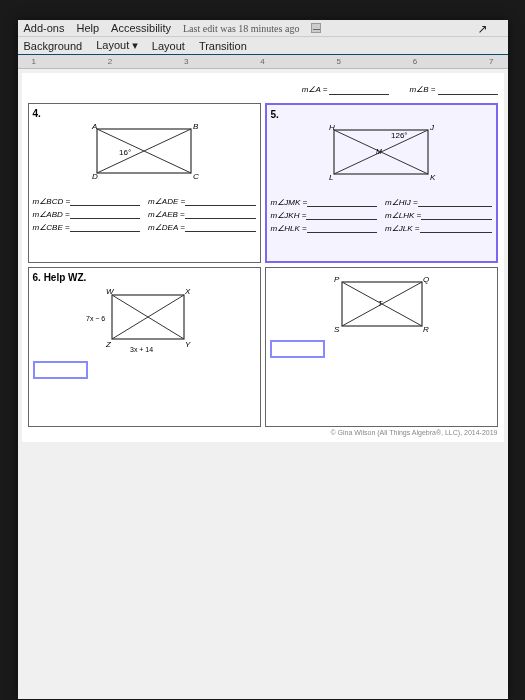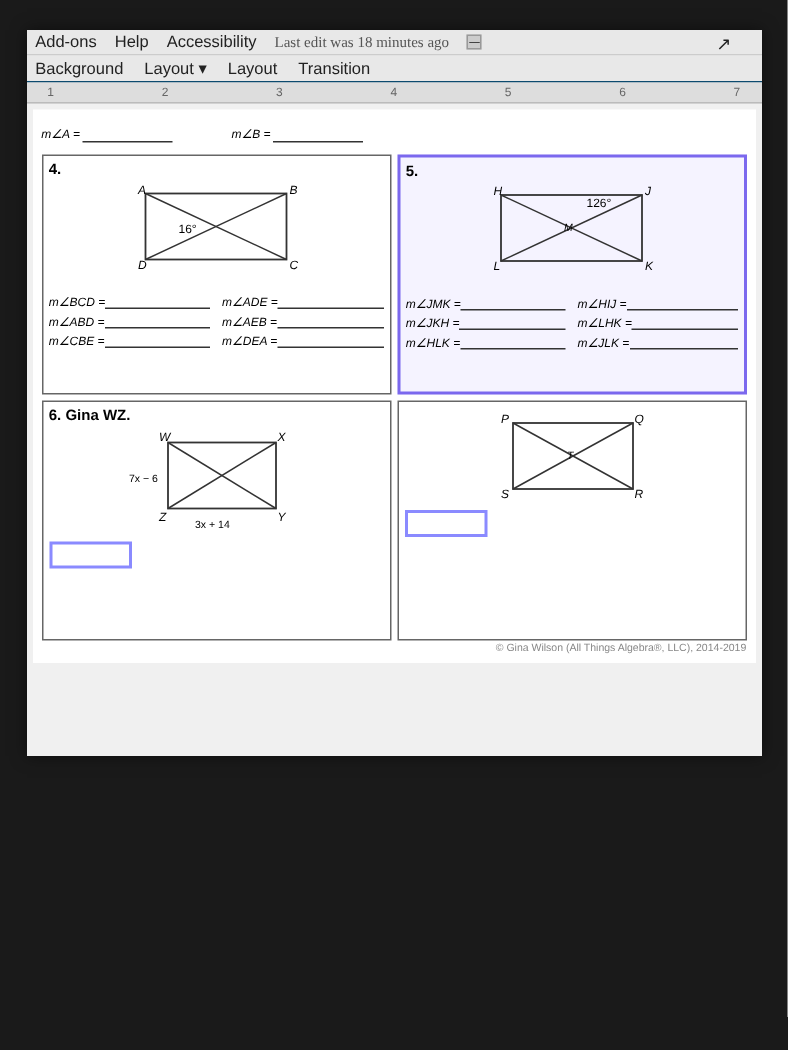--- a/index.html
+++ b/index.html
@@ -9,21 +9,21 @@
       background: #1a1a1a;
       font-family: Arial, sans-serif;
       overflow: hidden;
       display: flex;
       flex-direction: column;
       align-items: center;
       justify-content: flex-start;
     }
     .screen {
       width: 490px;
-      height: 484px;
+      height: 679px;
       background: #f0f0f0;
       margin-top: 20px;
       position: relative;
       box-shadow: 0 0 10px rgba(0,0,0,0.5);
     }
     .menu-bar {
       background: #e8e8e8;
       padding: 2px 6px;
       display: flex;
       align-items: center;
@@ -72,22 +72,22 @@
     }
     .content-area {
       background: #fff;
       margin: 4px;
       padding: 6px;
       flex: 1;
       position: relative;
     }
     .top-section {
       display: flex;
-      justify-content: flex-start;
-      gap: 39px;
+      justify-content: flex-end;
+      gap: 20px;
       padding: 4px 0 8px 0;
       font-size: 10px;
     }
     .angle-field {
       display: flex;
       align-items: center;
       gap: 2px;
     }
     .underline-field {
       border-bottom: 1px solid #333;
@@ -317,21 +317,21 @@
           <div class="answer-line">
             <span class="math-text">m∠JLK =</span>
             <span class="answer-underline"></span>
           </div>
         </div>
       </div>
 
       <div class="problem-box">
         <div class="problem-number">
           <span>6.</span>
-          <span>Gina WZ.</span>
+          <span>Help WZ.</span>
         </div>
         <div class="diagram-area">
           <svg width="120" height="70" viewBox="0 0 120 70">
 
             <rect x="28" y="8" width="72" height="44" fill="none" stroke="#333" stroke-width="1.2"></rect>
 
             <line x1="28" y1="8" x2="100" y2="52" stroke="#333" stroke-width="1"></line>
             <line x1="100" y1="8" x2="28" y2="52" stroke="#333" stroke-width="1"></line>
 
             <text x="22" y="7" font-size="8" font-style="italic">W</text>

